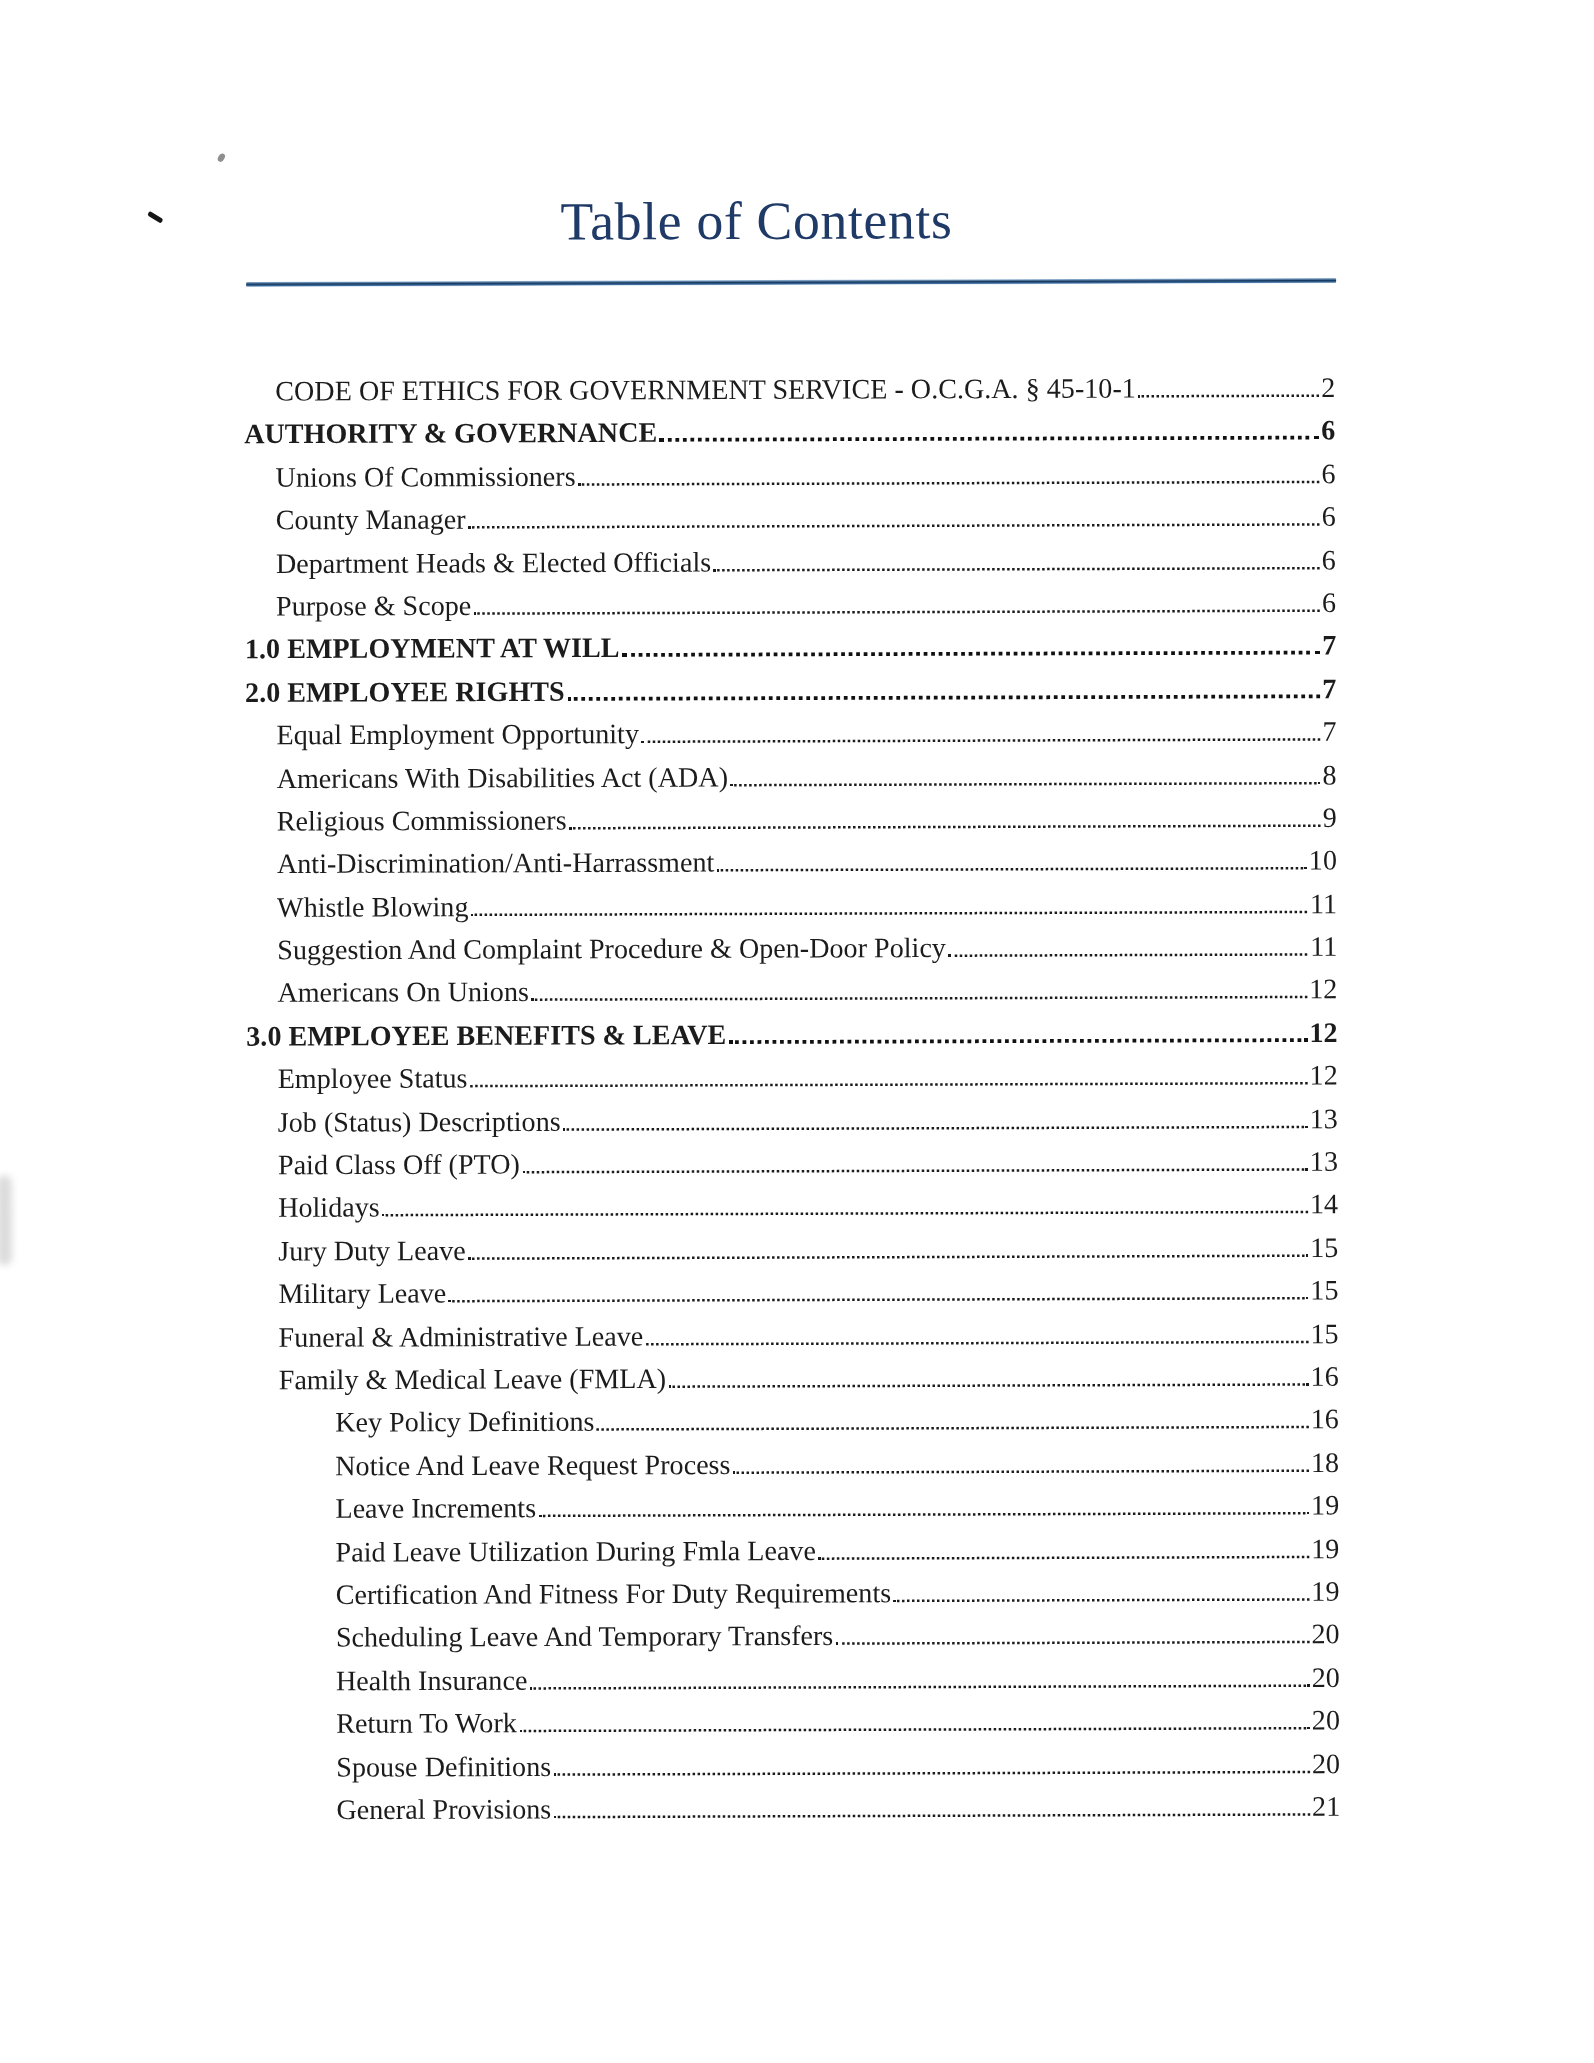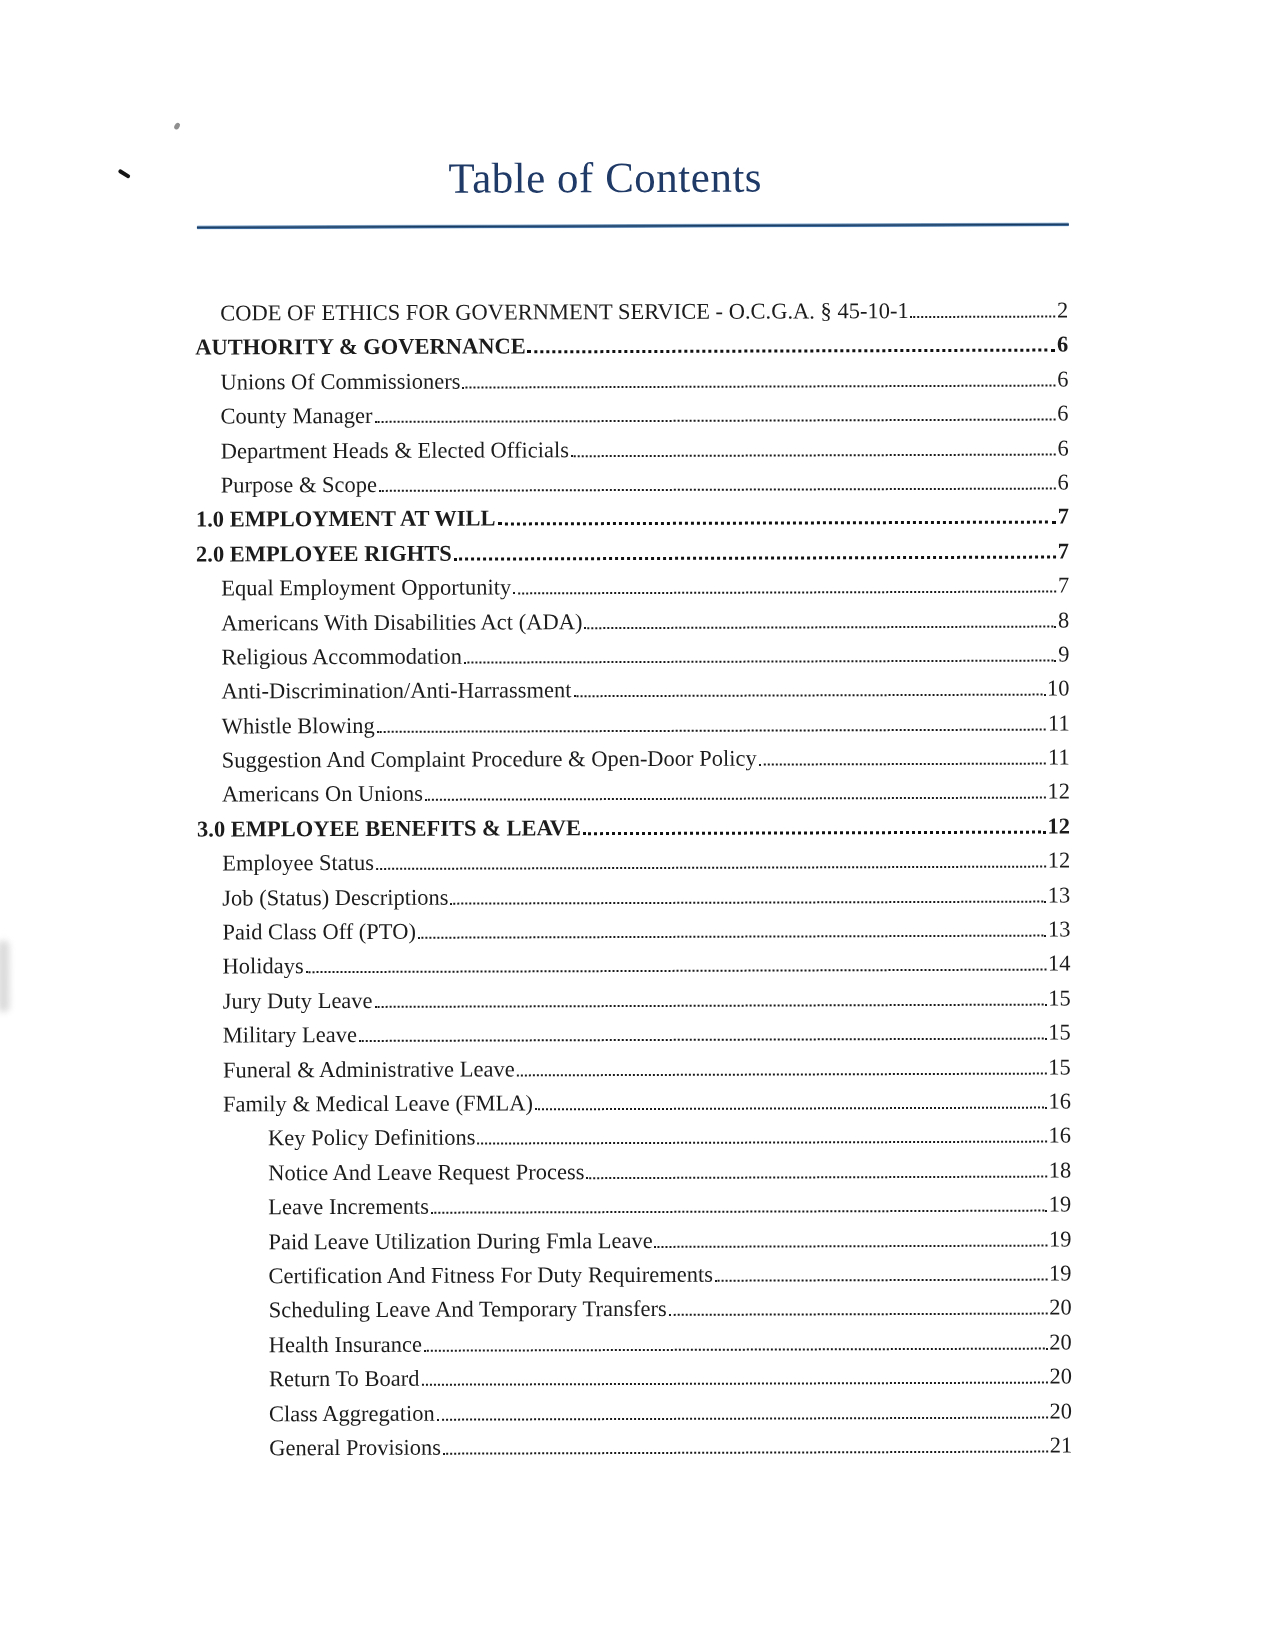--- a/index.html
+++ b/index.html
@@ -129,21 +129,21 @@
     <span class="toc-label">Equal Employment Opportunity</span>
     <span class="leader"></span>
     <span class="toc-page">7</span>
   </div>
       <div class="toc-row lvl1">
     <span class="toc-label">Americans With Disabilities Act (ADA)</span>
     <span class="leader"></span>
     <span class="toc-page">8</span>
   </div>
       <div class="toc-row lvl1">
-    <span class="toc-label">Religious Accommodation</span>
+    <span class="toc-label">Religious Commissioners</span>
     <span class="leader"></span>
     <span class="toc-page">9</span>
   </div>
       <div class="toc-row lvl1">
     <span class="toc-label">Anti-Discrimination/Anti-Harrassment</span>
     <span class="leader"></span>
     <span class="toc-page">10</span>
   </div>
       <div class="toc-row lvl1">
     <span class="toc-label">Whistle Blowing</span>
@@ -234,26 +234,26 @@
     <span class="toc-label">Scheduling Leave And Temporary Transfers</span>
     <span class="leader"></span>
     <span class="toc-page">20</span>
   </div>
       <div class="toc-row lvl2">
     <span class="toc-label">Health Insurance</span>
     <span class="leader"></span>
     <span class="toc-page">20</span>
   </div>
       <div class="toc-row lvl2">
-    <span class="toc-label">Return To Board</span>
-    <span class="leader"></span>
-    <span class="toc-page">20</span>
-  </div>
-      <div class="toc-row lvl2">
-    <span class="toc-label">Class Aggregation</span>
+    <span class="toc-label">Return To Work</span>
+    <span class="leader"></span>
+    <span class="toc-page">20</span>
+  </div>
+      <div class="toc-row lvl2">
+    <span class="toc-label">Spouse Definitions</span>
     <span class="leader"></span>
     <span class="toc-page">20</span>
   </div>
       <div class="toc-row lvl2">
     <span class="toc-label">General Provisions</span>
     <span class="leader"></span>
     <span class="toc-page">21</span>
   </div>
     </div>
 </div>

